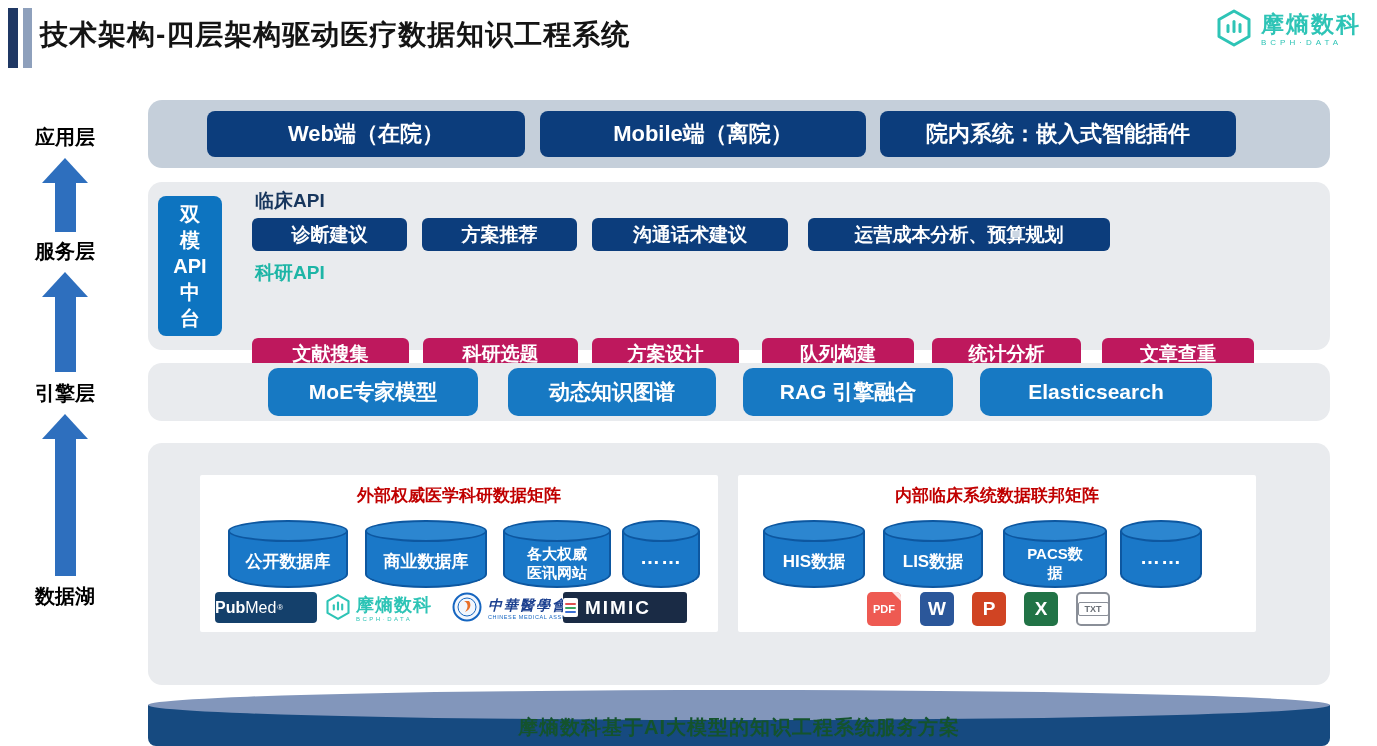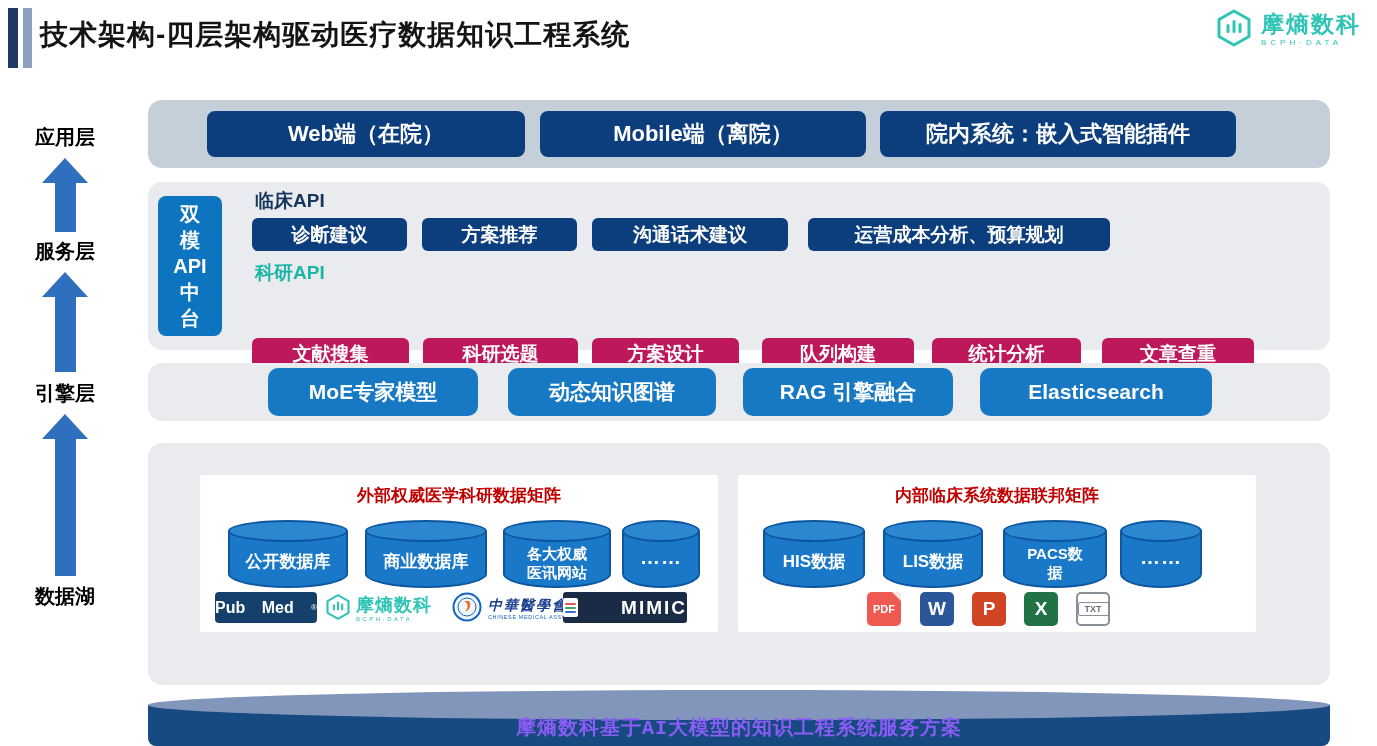--- a/index.html
+++ b/index.html
@@ -60,24 +60,24 @@
               background:#2c86d0; border:2px solid #0d57a0; box-sizing:border-box; z-index:2; }
   .cyl-body { position:absolute; left:0; right:0; top:11px; bottom:0; background:#1a78c8;
               border:2px solid #0d57a0; border-top:none; box-sizing:border-box;
               border-radius:0 0 50% 50% / 0 0 14px 14px; }
   .cyl-label { position:absolute; left:0; right:0; top:32px; z-index:3; text-align:center;
                color:#fff; font-weight:bold; font-size:17px; line-height:19px; white-space:pre-line; }
   .cyl-label.two-line { top:24px; font-size:15px; }
   .cyl-label.dots { top:28px; font-size:20px; letter-spacing:1px; }
 
   
-  .logo-box { position:absolute; top:117px; display:flex; align-items:center; justify-content:space-between; }
+  .logo-box { position:absolute; top:117px; display:flex; align-items:center; justify-content:flex-start; }
   .pubmed { left:15px; width:102px; height:31px; background:#14406b; border-radius:4px;
             color:#fff; font-size:16px; }
-  .pubmed .pub { font-weight:600; } .pubmed .med { font-weight:bold; }
+  .pubmed .pub { font-weight:600; } .pubmed .med { font-weight:normal; }
   .pubmed sup { font-size:8px; margin-left:1px; }
   .brand-sm { left:124px; height:34px; gap:4px; }
   .brand-sm .nm { color:#2ec4b6; font-size:18px; font-weight:bold; letter-spacing:1px; line-height:1; }
   .brand-sm .sb { color:#2ec4b6; font-size:6px; letter-spacing:2.5px; margin-top:2px; }
   .cma { left:252px; height:34px; gap:6px; }
   .cma-text { display:flex; flex-direction:column; line-height:1.1; }
   .cma-name { font-family:"DejaVu Serif","Liberation Serif",serif; font-style:italic; font-weight:bold;
               font-size:14px; color:#1b3f8f; letter-spacing:2px; }
   .cma-sub { font-size:5.5px; color:#1565c0; letter-spacing:0.6px; }
   .mimic { left:363px; width:124px; height:31px; background:#1a2b45; border-radius:3px;
@@ -97,21 +97,21 @@
   .fi-txt { left:338px; background:#fff; border:2px solid #8a8f98; color:#6b7077; font-size:9px; }
   .fi-txt span { border:1px solid #8a8f98; padding:1px 6px; border-radius:2px; }
 
   
   .footer { position:absolute; left:148px; top:690px; width:1182px; height:56px; }
   .footer-ellipse { position:absolute; top:0; left:0; right:0; height:30px; border-radius:50%;
                     background:#8296bb; }
   .footer-body { position:absolute; top:15px; left:0; right:0; bottom:0; background:#164a80;
                  border-radius:0 0 8px 8px; }
   .footer-label { position:absolute; left:0; right:0; top:24px; z-index:2; text-align:center;
-                  color:#8b5cf6; font-weight:bold; font-size:20px; letter-spacing:1px;font-family:Liberation Mono, monospace; }
+                  color:#14532d; font-weight:bold; font-size:20px; letter-spacing:1px; }
 
   .doc-icon { width:15px; height:19px; background:#fff; border-radius:2px; display:flex;
               flex-direction:column; justify-content:center; gap:2px; padding:2px; box-sizing:border-box; }
   .doc-icon i { display:block; height:2px; border-radius:1px; }
 </style>
 </head>
 <body>
 
 <div class="page">
 

